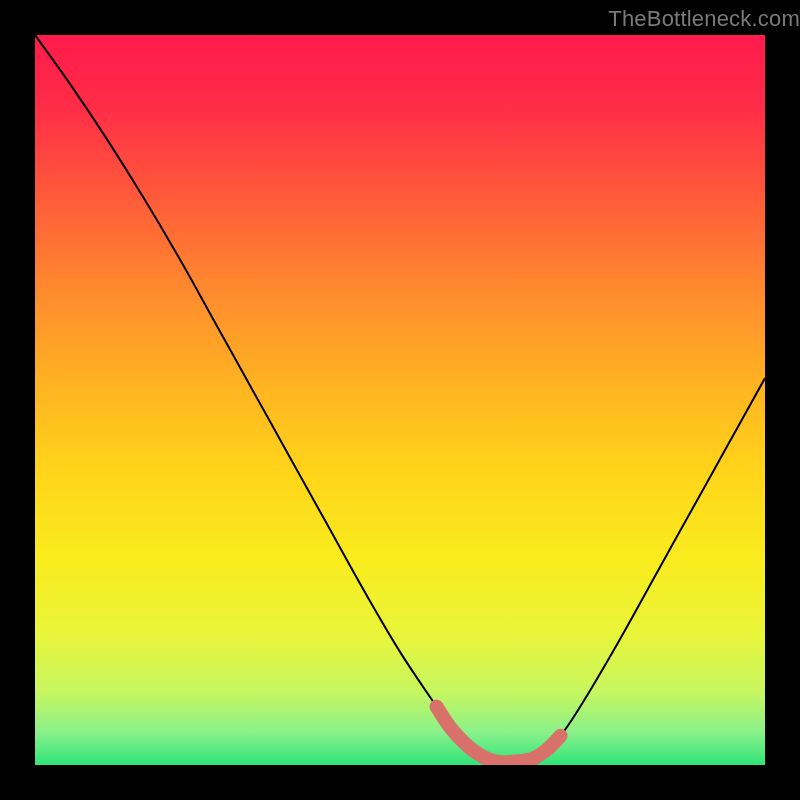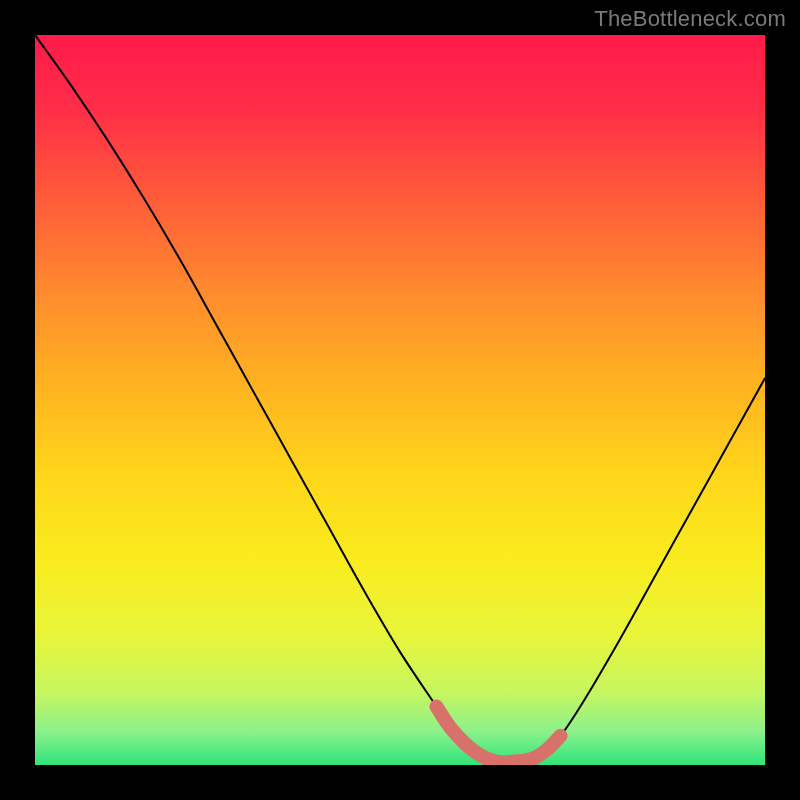--- a/index.html
+++ b/index.html
@@ -28,21 +28,21 @@
     overflow: hidden;
   }
   .plot svg {
     position: absolute;
     left: 0;
     top: 0;
   }
   .watermark {
     position: absolute;
     top: 6px;
-    right: 14px;
+    right: 0;
     color: #7a7a7a;
     font-size: 22px;
     font-weight: 500;
     letter-spacing: 0.2px;
   }
 </style>
 </head>
 <body>
 
 <div class="frame">

